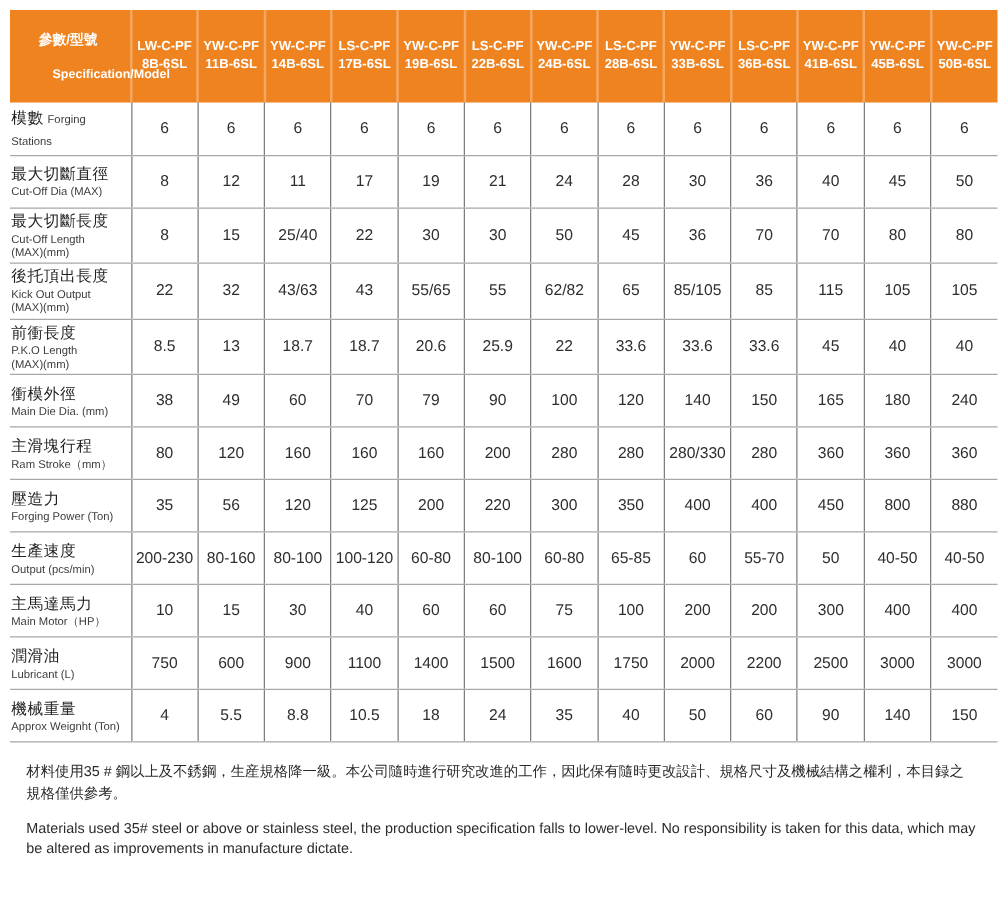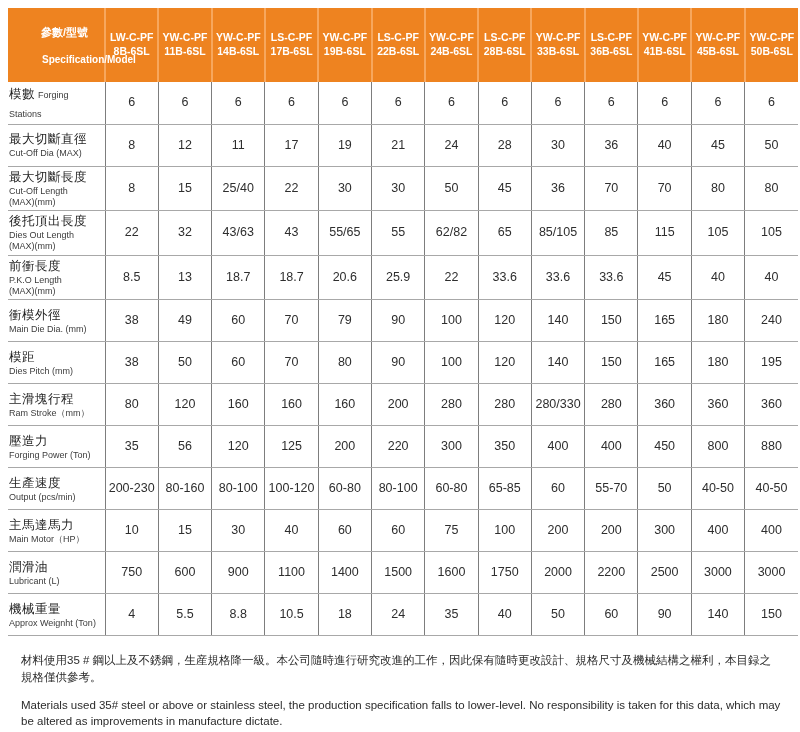--- a/index.html
+++ b/index.html
@@ -4,21 +4,21 @@
 <style>
   html,body{margin:0;padding:0;background:#ffffff;}
   body{width:800px;height:732px;font-family:"Liberation Sans","DejaVu Sans",sans-serif;color:#2e2e2e;overflow:hidden;}
   .page{padding:8px 2px 0 8px;}
   table{border-collapse:collapse;table-layout:fixed;width:790px;}
   col.label-col{width:97px;}
   col.data-col{width:53.3px;}
   
   thead th{background:#ee8320;color:#ffffff;font-weight:bold;font-size:10.5px;line-height:1.3;
            padding:3px 2px;border-left:2px solid #f7a75d;text-align:center;white-space:pre-line;height:34px;vertical-align:middle;}
-  thead th.spec-head{border-left:none;text-align:right;padding-right:16px;}
+  thead th.spec-head{border-left:none;padding-right:5px;}
   .spec-head .zh-head{display:block;font-size:11px;}
   .spec-head .en-head{display:block;font-size:10px;margin-left:32px;}
   
   tbody tr{height:42px;}
   tbody th{font-weight:normal;text-align:left;vertical-align:middle;padding:2px 1px 2px 1px;
            border-bottom:1px solid #a8a8a8;}
   tbody td{text-align:center;vertical-align:middle;font-size:12.5px;color:#2e2e2e;
            border-left:1px solid #7d7d7d;border-bottom:1px solid #a8a8a8;
            padding:0 1px;white-space:pre-line;line-height:1.2;}
   .lbl-zh{display:block;font-size:12.5px;color:#1f1f1f;letter-spacing:0.5px;}
@@ -136,21 +136,21 @@
           <td>45</td>
           <td>36</td>
           <td>70</td>
           <td>70</td>
           <td>80</td>
           <td>80</td>
         </tr>
         <tr>
           <th>
             <span class="lbl-zh">後托頂出長度</span>
-            <span class="lbl-en">Dies Out Length
+            <span class="lbl-en">Kick Out Output
 (MAX)(mm)</span>
           </th>
           <td>22</td>
           <td>32</td>
           <td>43/63</td>
           <td>43</td>
           <td>55/65</td>
           <td>55</td>
           <td>62/82</td>
           <td>65</td>
@@ -194,39 +194,20 @@
           <td>100</td>
           <td>120</td>
           <td>140</td>
           <td>150</td>
           <td>165</td>
           <td>180</td>
           <td>240</td>
         </tr>
         <tr>
           <th>
-            <span class="lbl-zh">模距</span>
-            <span class="lbl-en">Dies Pitch (mm)</span>
-          </th>
-          <td>38</td>
-          <td>50</td>
-          <td>60</td>
-          <td>70</td>
-          <td>80</td>
-          <td>90</td>
-          <td>100</td>
-          <td>120</td>
-          <td>140</td>
-          <td>150</td>
-          <td>165</td>
-          <td>180</td>
-          <td>195</td>
-        </tr>
-        <tr>
-          <th>
             <span class="lbl-zh">主滑塊行程</span>
             <span class="lbl-en">Ram Stroke（mm）</span>
           </th>
           <td>80</td>
           <td>120</td>
           <td>160</td>
           <td>160</td>
           <td>160</td>
           <td>200</td>
           <td>280</td>

